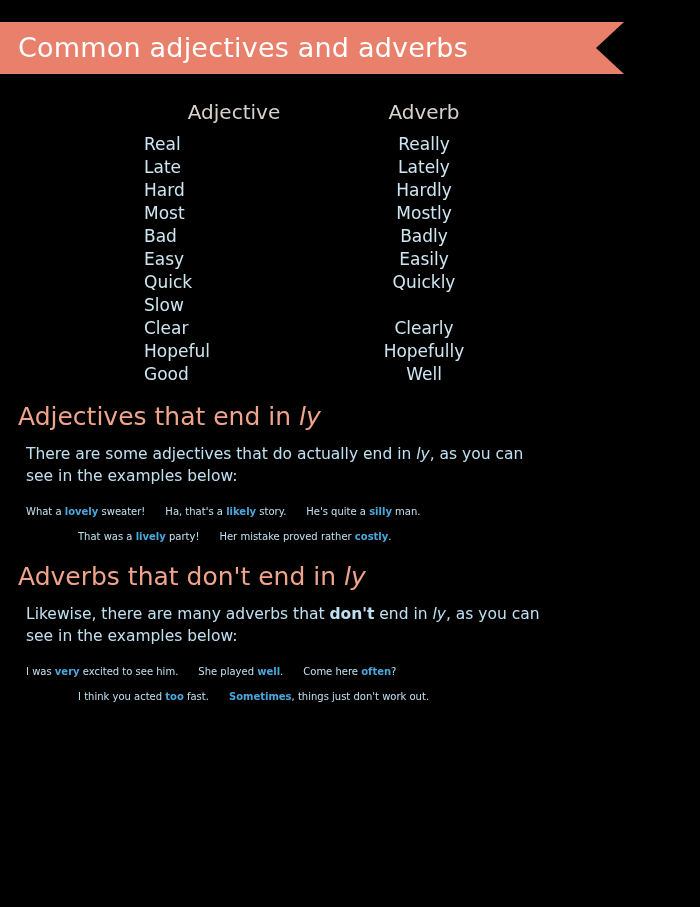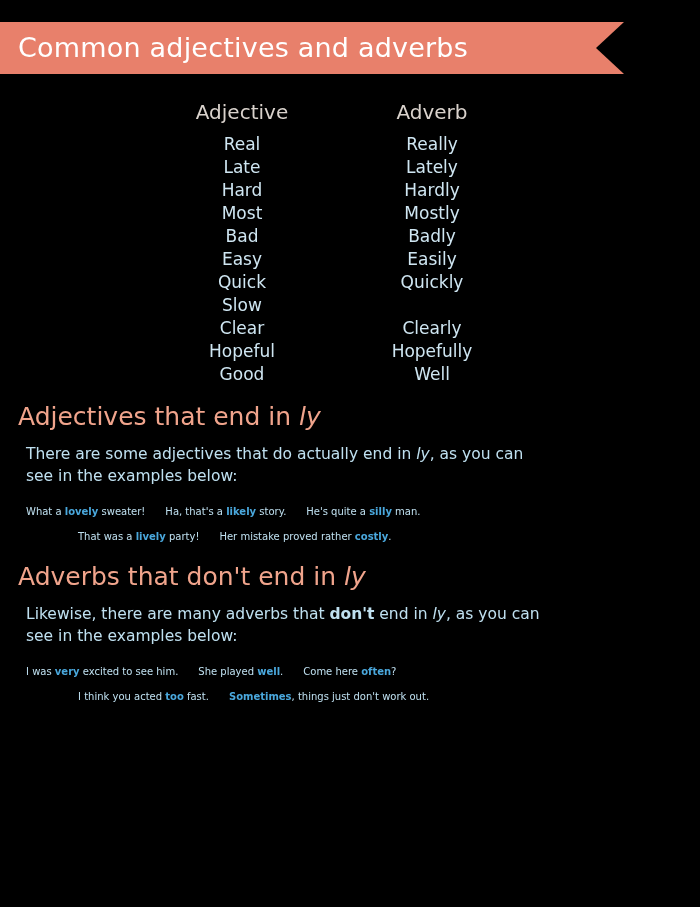--- a/index.html
+++ b/index.html
@@ -48,21 +48,20 @@
     font-size: 27px;
     color: #ffffff;
     font-family: "DejaVu Sans", sans-serif;
     letter-spacing: 0.2px;
   }
 
   
   .table-block {
     width: 688px;
     padding-top: 14px;
-    margin-left: 8px;
   }
   .table-inner {
     width: 420px;
     margin: 0 auto 0 auto;
     padding-left: 10px;
     box-sizing: border-box;
   }
   .table-head {
     display: flex;
   }
@@ -80,21 +79,21 @@
   .word-row {
     display: flex;
     margin-bottom: 3px;
   }
   .cell {
     font-size: 17px;
     color: #cfe6f2;
   }
   .cell.adj {
     width: 180px;
-    text-align: center;
+    text-align: left;
   }
   .cell.adv {
     width: 200px;
     text-align: center;
   }
 
   
   .section {
     padding: 0 18px;
     box-sizing: border-box;

